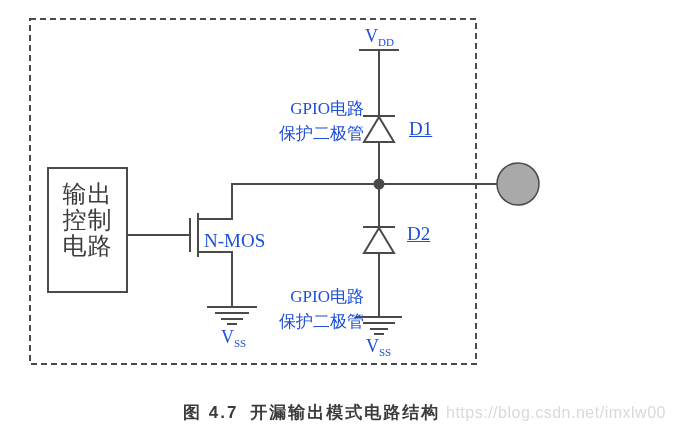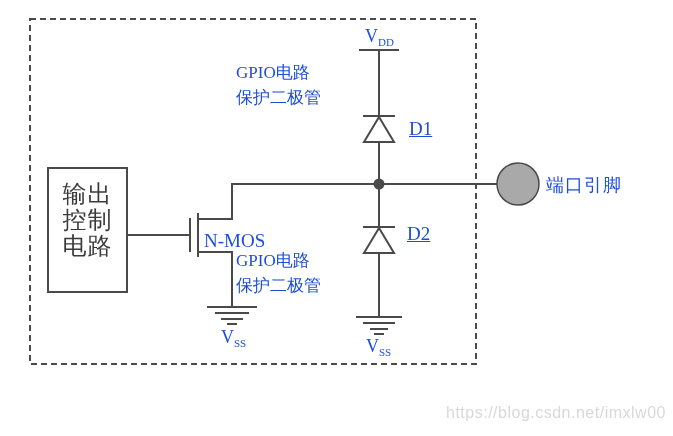--- a/index.html
+++ b/index.html
@@ -6,21 +6,21 @@
   .stage{
     position:relative;width:673px;height:436px;background:#ffffff;overflow:hidden;
     font-family:"Liberation Serif","DejaVu Serif",serif;color:#3a3a3a;
   }
   .stage svg{position:absolute;left:0;top:0;}
   .lbl{position:absolute;white-space:nowrap;color:#1d4ed8;}
   .sub{font-size:11px;vertical-align:-4px;letter-spacing:0;}
   .vlabel{font-size:18px;}
   .dlabel{font-size:19px;text-decoration:underline;}
   .gpio{
-    width:128px;text-align:left;font-size:17px;line-height:25px;
+    width:128px;text-align:right;font-size:17px;line-height:25px;margin-top:36px;
   }
   .ctrl-box-text{
     position:absolute;left:48px;top:168px;width:79px;height:96px;
     display:flex;flex-direction:column;justify-content:center;align-items:center;
     padding-top:8px;box-sizing:border-box;
     font-size:24px;line-height:26px;letter-spacing:1px;
   }
   .pin-label{font-size:18px;letter-spacing:1px;}
   .nmos-label{font-size:19px;}
   .caption{
@@ -85,21 +85,20 @@
 
   <div class="lbl vlabel" style="left:365px;top:26px;"><span>V</span><span class="sub">DD</span></div>
 
   <div class="lbl gpio" style="left:236px;top:60px;">
     <div>GPIO电路</div>
     <div>保护二极管</div>
   </div>
 
   <div class="lbl dlabel" style="left:409px;top:118px;">D1</div>
 
-  <div class="lbl pin-label" style="left:546px;top:173px;">端口引脚</div>
 
   <div class="ctrl-box-text">
     <div>输出</div>
     <div>控制</div>
     <div>电路</div>
   </div>
 
   <div class="lbl nmos-label" style="left:204px;top:230px;">N-MOS</div>
 
   <div class="lbl dlabel" style="left:407px;top:223px;">D2</div>
@@ -108,14 +107,17 @@
     <div>GPIO电路</div>
     <div>保护二极管</div>
   </div>
 
   <div class="lbl vlabel" style="left:221px;top:327px;"><span>V</span><span class="sub">SS</span></div>
 
   <div class="lbl vlabel" style="left:366px;top:336px;"><span>V</span><span class="sub">SS</span></div>
 
   <div class="watermark">https://blog.csdn.net/imxlw00</div>
 
+  <div class="caption">
+    <span>图 4.7</span><span class="gap"></span><span>开漏输出模式电路结构</span>
+  </div>
 
 </div>
 
 </body></html>

